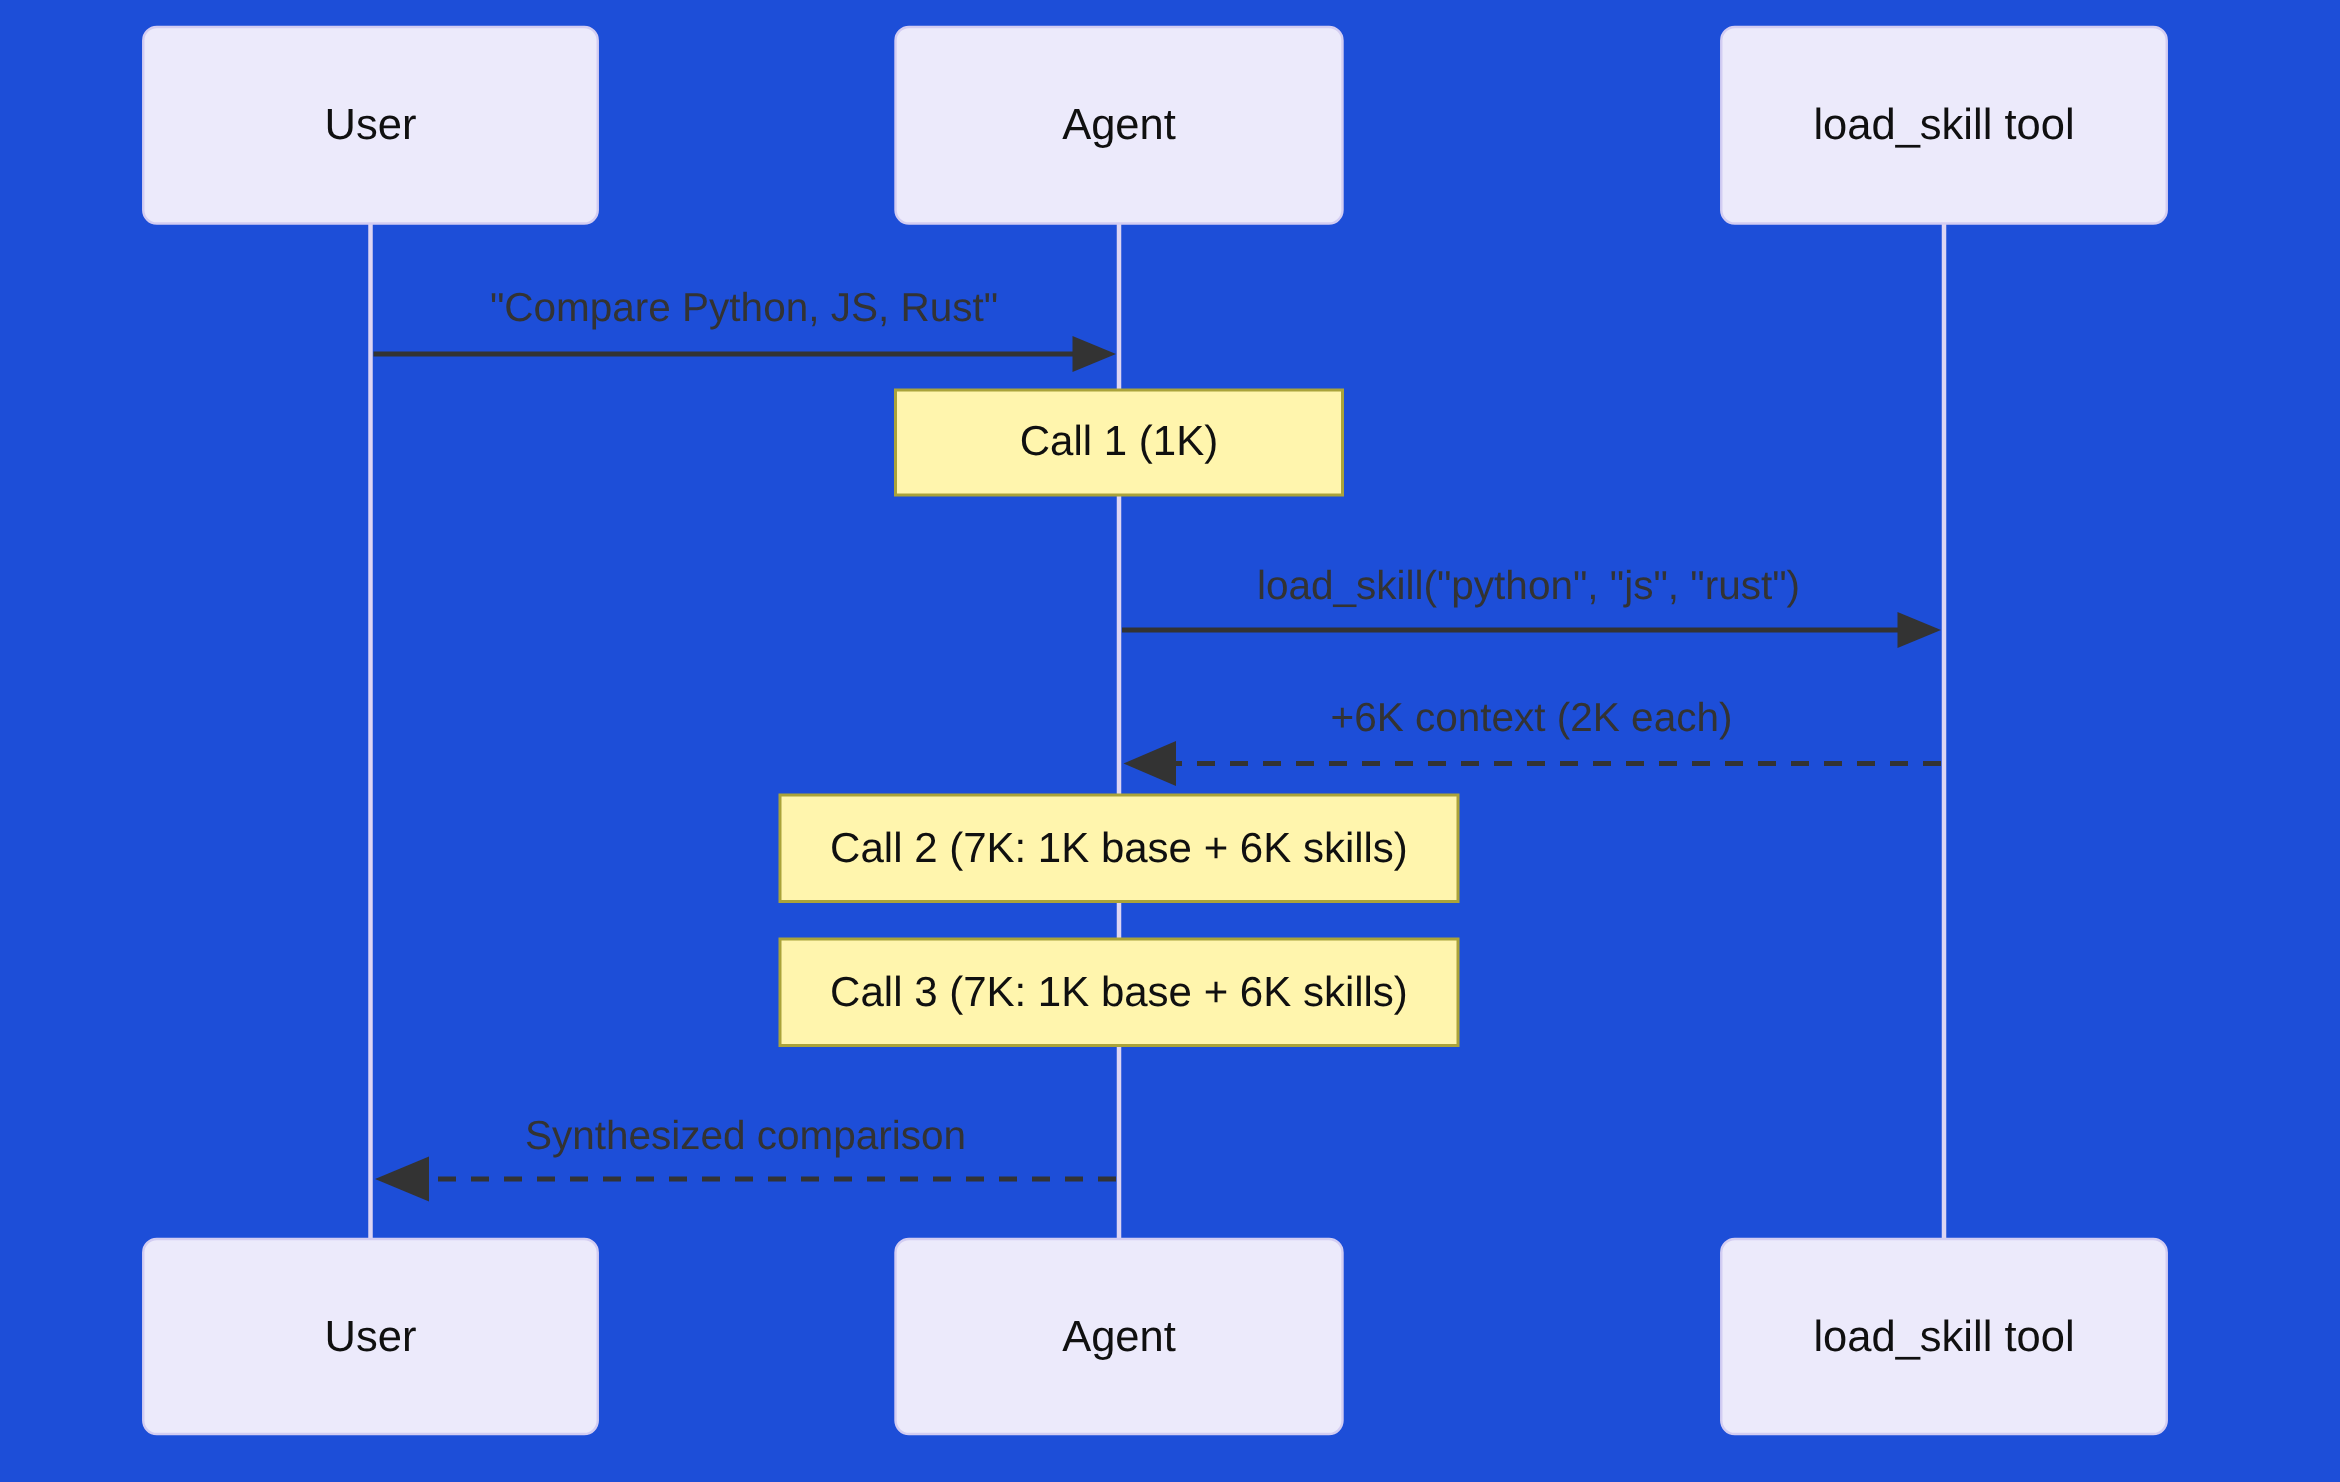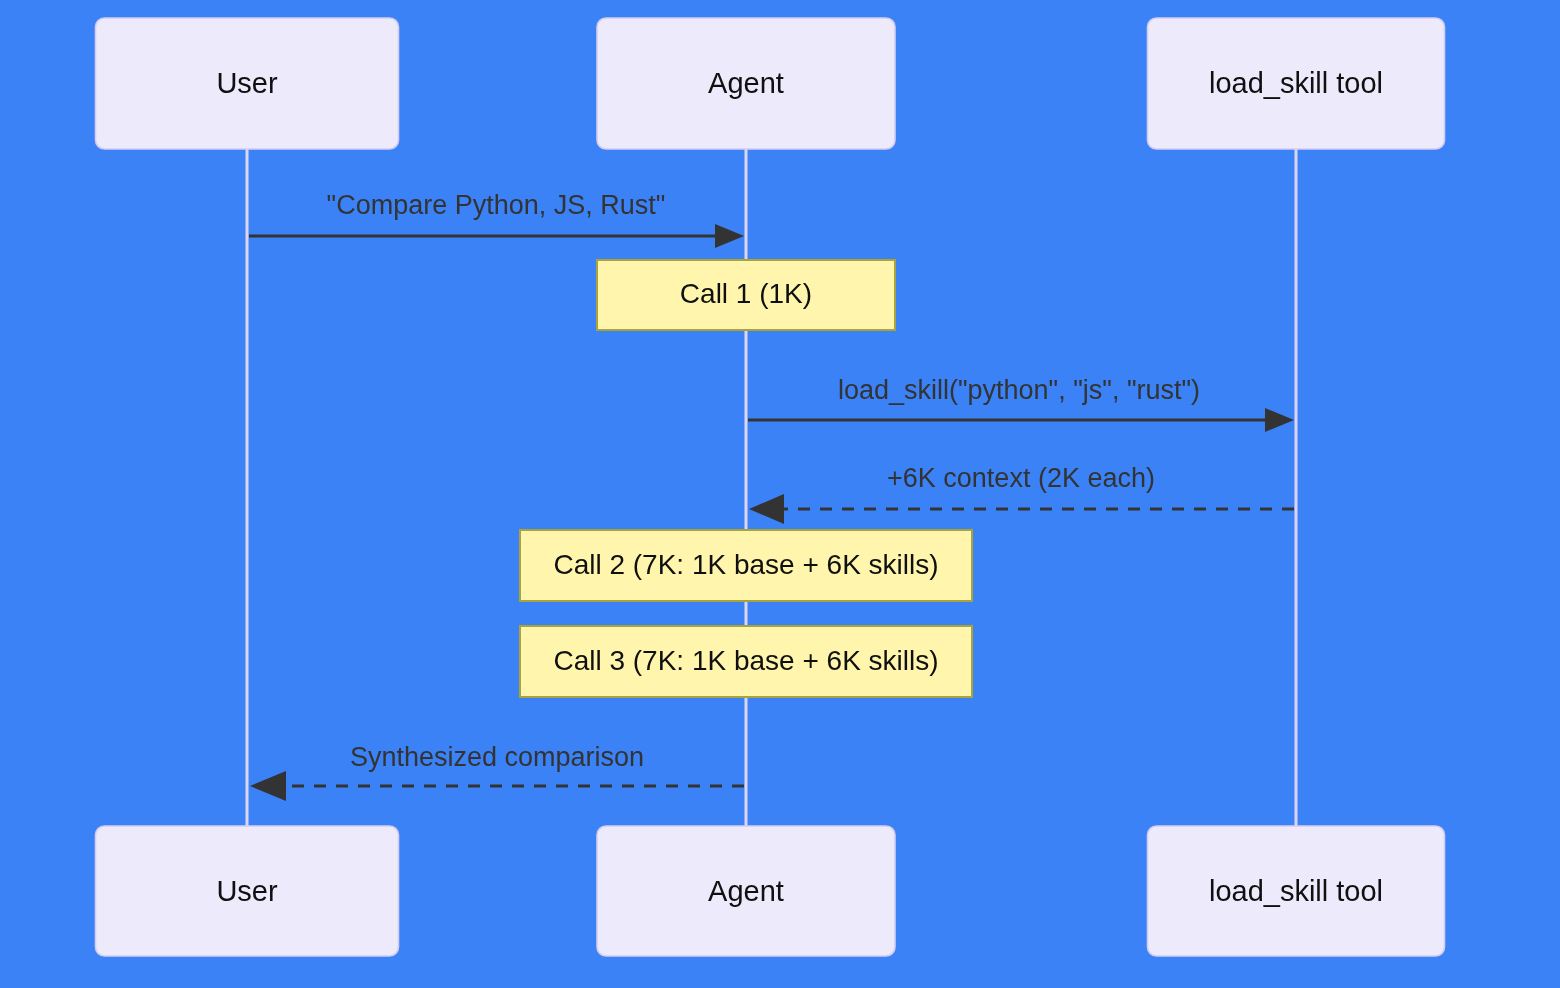--- a/index.html
+++ b/index.html
@@ -8,21 +8,21 @@
     padding: 0;
     background: #ffffff;
   }
   body {
     font-family: "Liberation Sans", sans-serif;
   }
   #diagram-root {
     position: relative;
     width: 1560px;
     height: 988px;
-    background: #3b82f6;
+    background: #1d4ed8;
     overflow: hidden;
   }
   svg.diagram-svg {
     position: absolute;
     left: 0;
     top: 0;
     width: 1560px;
     height: 988px;
     display: block;
   }

